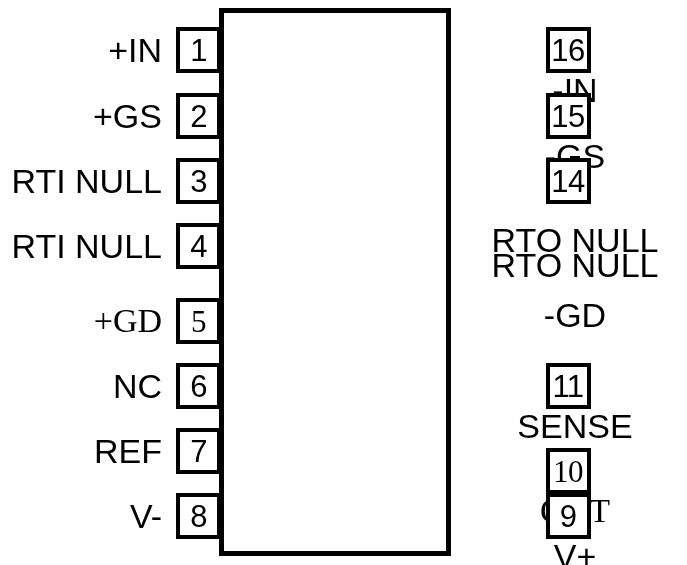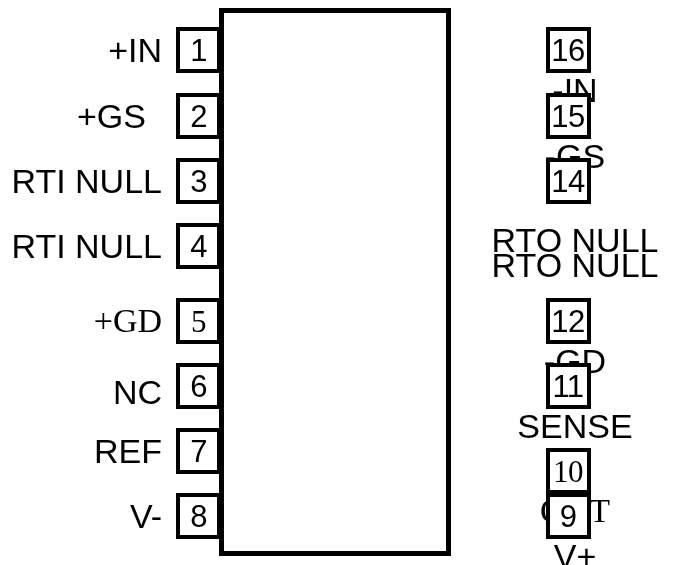--- a/index.html
+++ b/index.html
@@ -96,37 +96,37 @@
 
 <div id="diagram">
 
   <div class="ic-body"></div>
 
   <div id="left-pins">
       <div class="pin-row left" style="top: 27px;">
         <span class="pin-label">+IN</span>
         <div class="pin-box">1</div>
       </div>
-      <div class="pin-row left" style="top: 93px; gap: 16px;">
+      <div class="pin-row left" style="top: 93px;">
         <span class="pin-label">+GS</span>
         <div class="pin-box">2</div>
       </div>
       <div class="pin-row left" style="top: 158px;">
         <span class="pin-label">RTI NULL</span>
         <div class="pin-box">3</div>
       </div>
       <div class="pin-row left" style="top: 223px;">
         <span class="pin-label">RTI NULL</span>
         <div class="pin-box">4</div>
       </div>
       <div class="pin-row left" style="top: 298px; font-family: Liberation Serif, serif;">
         <span class="pin-label">+GD</span>
         <div class="pin-box">5</div>
       </div>
-      <div class="pin-row left" style="top: 363px; align-items: flex-end;">
+      <div class="pin-row left" style="top: 363px;">
         <span class="pin-label">NC</span>
         <div class="pin-box">6</div>
       </div>
       <div class="pin-row left" style="top: 428px; align-items: center;">
         <span class="pin-label">REF</span>
         <div class="pin-box">7</div>
       </div>
       <div class="pin-row left" style="top: 493px;">
         <span class="pin-label">V-</span>
         <div class="pin-box">8</div>
@@ -142,21 +142,20 @@
         <span class="pin-label">-GS</span>
       </div>
       <div class="pin-row right" style="top: 158px; gap: 44px;">
         <div class="pin-box">14</div>
         <span class="pin-label">RTO NULL</span>
       </div>
       <div class="pin-row right" style="top: 223px;">
         <span class="pin-label">RTO NULL</span>
       </div>
       <div class="pin-row right" style="top: 298px;">
-        <div class="pin-box">12</div>
         <span class="pin-label">-GD</span>
       </div>
       <div class="pin-row right" style="top: 363px;">
         <div class="pin-box">11</div>
         <span class="pin-label">SENSE</span>
       </div>
       <div class="pin-row right" style="top: 448px; font-family: Liberation Serif, serif;">
         <div class="pin-box">10</div>
         <span class="pin-label">OUT</span>
       </div>

